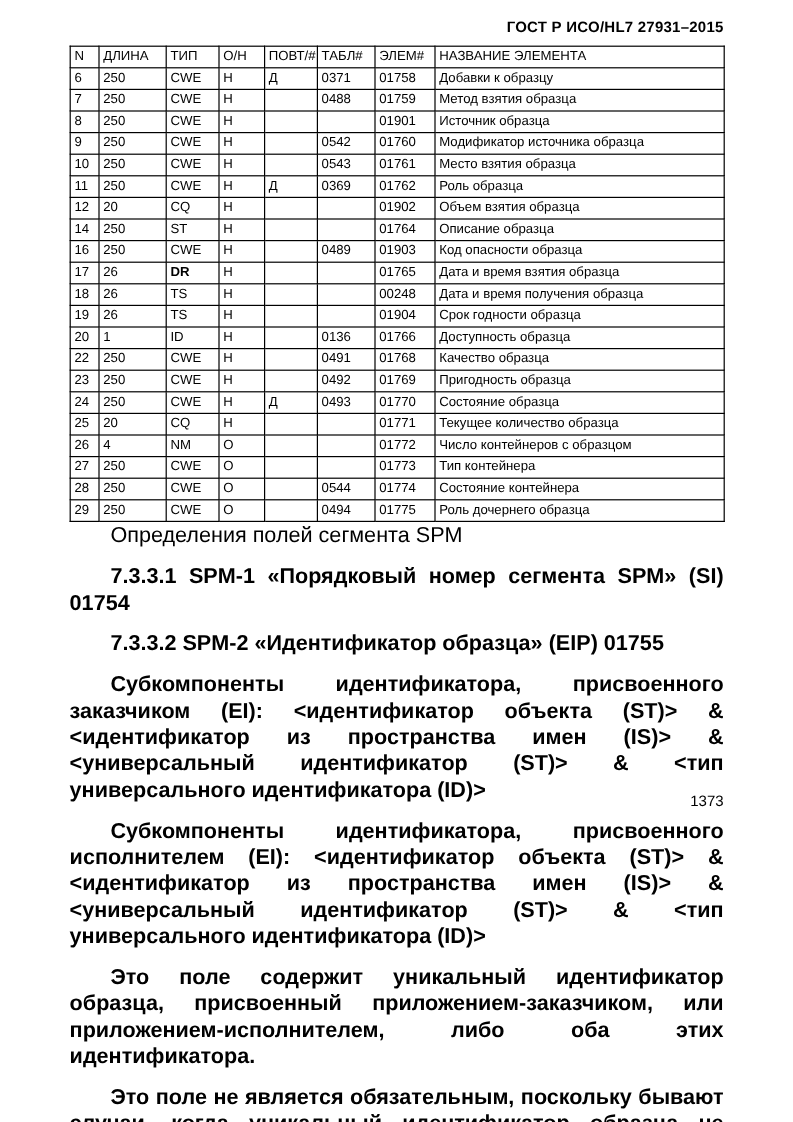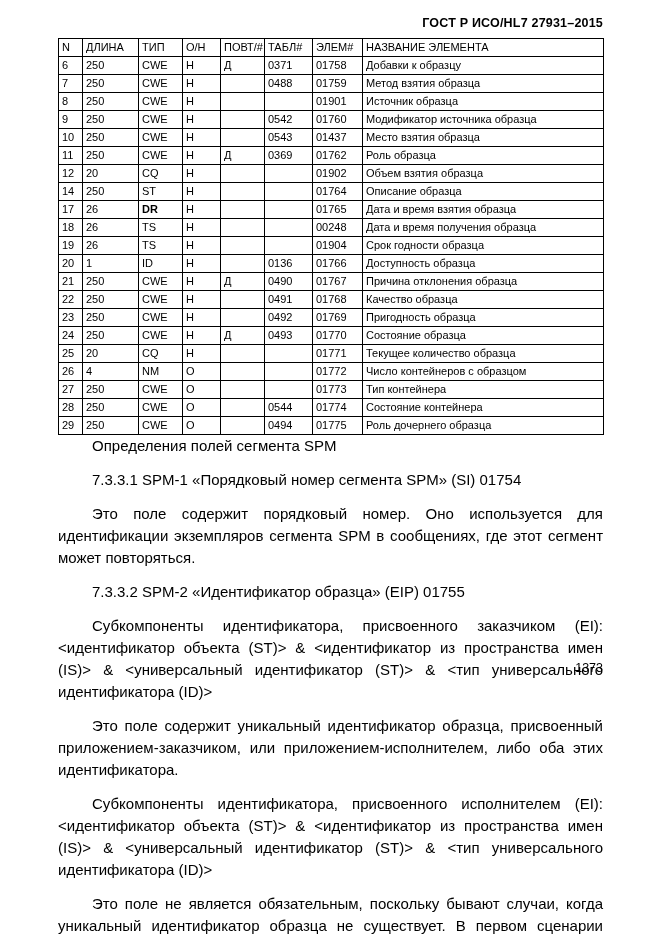--- a/index.html
+++ b/index.html
@@ -54,33 +54,33 @@
   col.c-n      { width: 24px; }
   col.c-len    { width: 56px; }
   col.c-type   { width: 44px; }
   col.c-oh     { width: 38px; }
   col.c-rep    { width: 44px; }
   col.c-tab    { width: 48px; }
   col.c-elem   { width: 50px; }
   col.c-name   { width: 241px; }
   td.type-indent { padding-left: 13px; font-weight: bold; }
   .body-text {
-    font-size: 15px;
+    font-size: 18px;
     line-height: 22px;
     text-align: justify;
     margin-top: 0;
   }
   .p-first {
     margin-top: 20px;
   }
   .indent {
     text-indent: 34px;
   }
   p.body-text { margin: 0 0 0 0; }
-  p.gap { margin-top: 12px; }
+  p.gap { margin-top: 12px; font-weight: bold; }
   .page-number {
     position: absolute;
     right: 58px;
     bottom: 30px;
     font-size: 12.5px;
     font-weight: normal;
   }
 </style>
 </head>
 <body>
@@ -153,21 +153,21 @@
           <td>01760</td>
           <td>Модификатор источника образца</td>
         </tr>
         <tr>
           <td>10</td>
           <td>250</td>
           <td>CWE</td>
           <td>H</td>
           <td></td>
           <td>0543</td>
-          <td>01437</td>
+          <td>01761</td>
           <td>Место взятия образца</td>
         </tr>
         <tr>
           <td>11</td>
           <td>250</td>
           <td>CWE</td>
           <td>H</td>
           <td>Д</td>
           <td>0369</td>
           <td>01762</td>
@@ -187,20 +187,30 @@
           <td>14</td>
           <td>250</td>
           <td>ST</td>
           <td>H</td>
           <td></td>
           <td></td>
           <td>01764</td>
           <td>Описание образца</td>
         </tr>
         <tr>
+          <td>16</td>
+          <td>250</td>
+          <td>CWE</td>
+          <td>H</td>
+          <td></td>
+          <td>0489</td>
+          <td>01903</td>
+          <td>Код опасности образца</td>
+        </tr>
+        <tr>
           <td>17</td>
           <td>26</td>
           <td class="type-indent">DR</td>
           <td>H</td>
           <td></td>
           <td></td>
           <td>01765</td>
           <td>Дата и время взятия образца</td>
         </tr>
         <tr>
@@ -225,30 +235,20 @@
         </tr>
         <tr>
           <td>20</td>
           <td>1</td>
           <td>ID</td>
           <td>H</td>
           <td></td>
           <td>0136</td>
           <td>01766</td>
           <td>Доступность образца</td>
-        </tr>
-        <tr>
-          <td>21</td>
-          <td>250</td>
-          <td>CWE</td>
-          <td>H</td>
-          <td>Д</td>
-          <td>0490</td>
-          <td>01767</td>
-          <td>Причина отклонения образца</td>
         </tr>
         <tr>
           <td>22</td>
           <td>250</td>
           <td>CWE</td>
           <td>H</td>
           <td></td>
           <td>0491</td>
           <td>01768</td>
           <td>Качество образца</td>
@@ -322,22 +322,21 @@
           <td>0494</td>
           <td>01775</td>
           <td>Роль дочернего образца</td>
         </tr>
       </tbody>
   </table>
 
   <div class="content">
     <p class="body-text indent p-first">Определения полей сегмента SPM</p>
     <p class="body-text indent gap">7.3.3.1 SPM-1 «Порядковый номер сегмента SPM» (SI) 01754</p>
-    <p class="body-text indent gap">Это поле содержит порядковый номер. Оно используется для идентификации экземпляров сегмента SPM в сообщениях, где этот сегмент может повторяться.</p>
     <p class="body-text indent gap">7.3.3.2 SPM-2 «Идентификатор образца» (EIP) 01755</p>
     <p class="body-text indent gap">Субкомпоненты идентификатора, присвоенного заказчиком (EI): &lt;идентификатор объекта (ST)&gt; &amp; &lt;идентификатор из пространства имен (IS)&gt; &amp; &lt;универсальный идентификатор (ST)&gt; &amp; &lt;тип универсального идентификатора (ID)&gt;</p>
+    <p class="body-text indent gap">Субкомпоненты идентификатора, присвоенного исполнителем (EI): &lt;идентификатор объекта (ST)&gt; &amp; &lt;идентификатор из пространства имен (IS)&gt; &amp; &lt;универсальный идентификатор (ST)&gt; &amp; &lt;тип универсального идентификатора (ID)&gt;</p>
     <p class="body-text indent gap">Это поле содержит уникальный идентификатор образца, присвоенный приложением-заказчиком, или приложением-исполнителем, либо оба этих идентификатора.</p>
-    <p class="body-text indent gap">Субкомпоненты идентификатора, присвоенного исполнителем (EI): &lt;идентификатор объекта (ST)&gt; &amp; &lt;идентификатор из пространства имен (IS)&gt; &amp; &lt;универсальный идентификатор (ST)&gt; &amp; &lt;тип универсального идентификатора (ID)&gt;</p>
     <p class="body-text indent gap">Это поле не является обязательным, поскольку бывают случаи, когда уникальный идентификатор образца не существует. В первом сценарии приложение-заказчик может</p>
   </div>
 
   <div class="page-number">1373</div>
 </div>
 
 </body></html>

